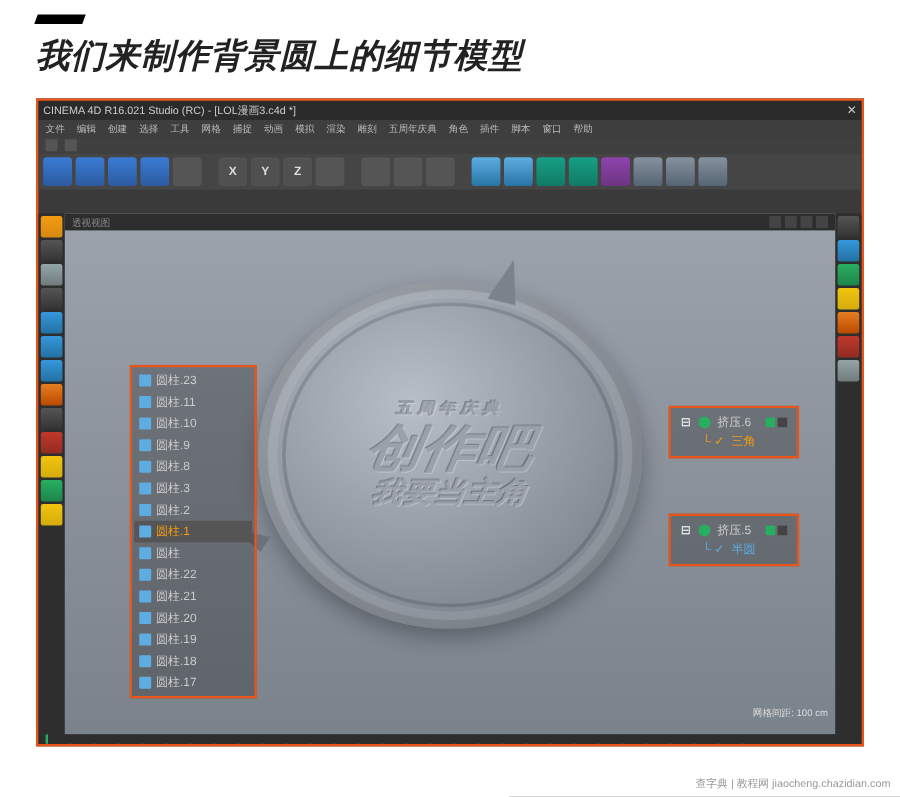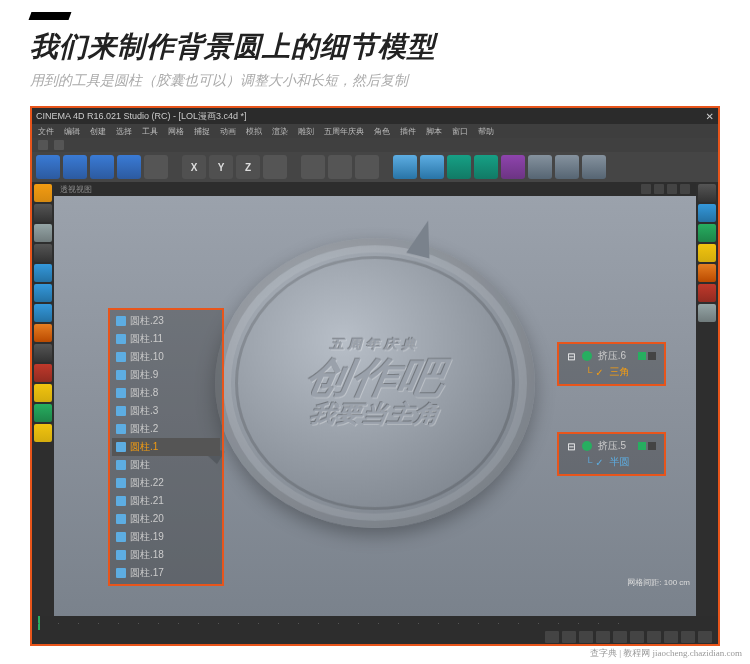--- a/index.html
+++ b/index.html
@@ -25,21 +25,21 @@
 .xyz-ico { background: #505050; color: #ddd; font-size: 10px; font-weight: bold; }
 .obj-ico { background: #555; }
 .prim-ico { background: linear-gradient(#5dade2, #2874a6); }
 .def-ico { background: linear-gradient(#8e44ad, #6c3483); }
 .tag-ico { background: linear-gradient(#16a085, #117a65); }
 .light-ico { background: linear-gradient(#85929e, #566573); }
 .spacer { width: 8px; }
 
 .toolbar3 { background: #383838; height: 14px; display: flex; gap: 8px; padding: 0 6px; font-size: 8px; color: #999; align-items: center; }
 
-.main-area { display: flex; height: calc(100% - 102px); }
+.main-area { display: flex; height: calc(100% - 102px); margin-top: 20px; }
 
 .left-rail { width: 22px; background: #2e2e2e; display: flex; flex-direction: column; gap: 2px; padding: 2px; }
 .rail-ico { width: 18px; height: 18px; border-radius: 2px; }
 .rail-ico.r1 { background: linear-gradient(#f39c12, #d68910); }
 .rail-ico.r2 { background: linear-gradient(#555, #333); }
 .rail-ico.r3 { background: linear-gradient(#27ae60, #1e8449); }
 .rail-ico.r4 { background: linear-gradient(#3498db, #2471a3); }
 .rail-ico.r5 { background: linear-gradient(#e67e22, #ba4a00); }
 .rail-ico.r6 { background: linear-gradient(#95a5a6, #707b7c); }
 .rail-ico.r7 { background: linear-gradient(#f1c40f, #d4ac0d); }
@@ -53,21 +53,21 @@
 .medallion { position: absolute; left: 50%; top: 50%; transform: translate(-50%, -55%) rotateX(25deg); width: 320px; height: 320px; border-radius: 50%; background: radial-gradient(circle at 40% 35%, #b8bfc8, #8a919a 60%, #6b727b); box-shadow: inset 0 0 0 8px rgba(0,0,0,0.1), inset 0 0 0 16px rgba(255,255,255,0.1), 0 8px 20px rgba(0,0,0,0.3); }
 .medallion::before { content: ""; position: absolute; inset: 20px; border-radius: 50%; border: 3px solid rgba(0,0,0,0.15); }
 .med-text { position: absolute; inset: 0; display: flex; flex-direction: column; align-items: center; justify-content: center; font-style: italic; font-weight: 900; color: #9aa1ab; text-shadow: 1px 1px 0 rgba(255,255,255,0.3), -1px -1px 0 rgba(0,0,0,0.3); }
 .med-text .l1 { font-size: 14px; letter-spacing: 4px; margin-bottom: 4px; }
 .med-text .l2 { font-size: 46px; transform: skewX(-8deg); line-height: 1; }
 .med-text .l3 { font-size: 26px; transform: skewX(-8deg); }
 .tri { position: absolute; width: 0; height: 0; }
 .tri.t1 { top: -20px; right: 100px; border-left: 12px solid transparent; border-right: 12px solid transparent; border-bottom: 40px solid #7a828c; transform: rotate(15deg); }
 .tri.t2 { bottom: 70px; left: -15px; border-left: 8px solid transparent; border-right: 8px solid transparent; border-bottom: 30px solid #6b727b; transform: rotate(-60deg); }
 
-.obj-panel { position: absolute; left: 54px; top: 126px; width: 116px; border: 2px solid #e8551b; background: rgba(42,42,42,0.35); padding: 2px; }
+.obj-panel { position: absolute; left: 54px; top: 126px; width: 106px; border: 2px solid #e8551b; background: rgba(42,42,42,0.35); padding: 2px; }
 .obj-row { display: flex; align-items: center; gap: 4px; height: 18px; padding: 0 4px; font-size: 10px; color: #ccc; }
 .obj-row.sel { background: #555; color: #f39c12; }
 .obj-ico2 { width: 10px; height: 10px; background: #5dade2; border-radius: 1px; }
 
 .extrude-box { position: absolute; border: 2px solid #e8551b; background: rgba(42,42,42,0.35); padding: 4px 8px; font-size: 10px; color: #ccc; }
 .extrude-box.e1 { right: 30px; top: 160px; }
 .extrude-box.e2 { right: 30px; top: 250px; }
 .ext-row { display: flex; align-items: center; gap: 6px; height: 16px; }
 .ext-ico { width: 10px; height: 10px; background: #27ae60; border-radius: 50%; }
 .ext-sub { color: #f39c12; padding-left: 18px; }
@@ -79,29 +79,28 @@
 
 .right-rail { width: 22px; background: #2e2e2e; display: flex; flex-direction: column; gap: 2px; padding: 2px; }
 
 .timeline { height: 14px; background: #2d2d2d; display: flex; align-items: center; font-size: 8px; color: #888; padding: 0 6px; position: relative; }
 .timeline .marker { position: absolute; left: 6px; top: 0; width: 2px; height: 14px; background: #27ae60; }
 .timeline .ruler { position: absolute; left: 6px; right: 80px; top: 7px; height: 1px; background: repeating-linear-gradient(90deg, #555 0 1px, transparent 1px 20px); }
 
 .statusbar { height: 14px; background: #2d2d2d; display: flex; align-items: center; justify-content: flex-end; gap: 3px; padding: 0 6px; font-size: 8px; color: #999; }
 .play-ico { width: 14px; height: 12px; background: #444; border-radius: 1px; }
 
-.footer { position: absolute; right: 8px; bottom: 4px; font-size: 9px; color: #999; font-family: Liberation Serif, serif; }
+.footer { position: absolute; right: 8px; bottom: 4px; font-size: 9px; color: #999; }
 </style>
 </head>
 <body>
 
 <div class="tutorial-header">
   <div class="header-bar"></div>
   <div class="header-title">我们来制作背景圆上的细节模型</div>
-  <div class="header-subtitle">用到的工具是圆柱（胶囊也可以）调整大小和长短，然后复制</div>
 </div>
 
 <div class="app-frame">
 
   <div class="titlebar">
     <span>CINEMA 4D R16.021 Studio (RC) - [LOL漫画3.c4d *]</span>
     <span class="close">✕</span>
   </div>
 
   <div class="menubar">
@@ -276,21 +275,21 @@
             <span class="ext-ico"></span>
             <span>挤压.5</span>
             <span class="checks">
               <span class="chk on"></span>
               <span class="chk"></span>
             </span>
           </div>
         <div class="ext-row ext-sub2">└ ✓ <span>半圆</span></div>
       </div>
 
-      <div style="position:absolute;right:6px;bottom:28px;font-size:8px;color:#ddd">网格间距: 100 cm</div>
+      <div style="position:absolute;right:6px;bottom:12px;font-size:8px;color:#ddd">网格间距: 100 cm</div>
     </div>
 
     <div class="right-rail">
       <div class="rail-ico r2"></div>
       <div class="rail-ico r4"></div>
       <div class="rail-ico r3"></div>
       <div class="rail-ico r7"></div>
       <div class="rail-ico r5"></div>
       <div class="rail-ico r8"></div>
       <div class="rail-ico r6"></div>

